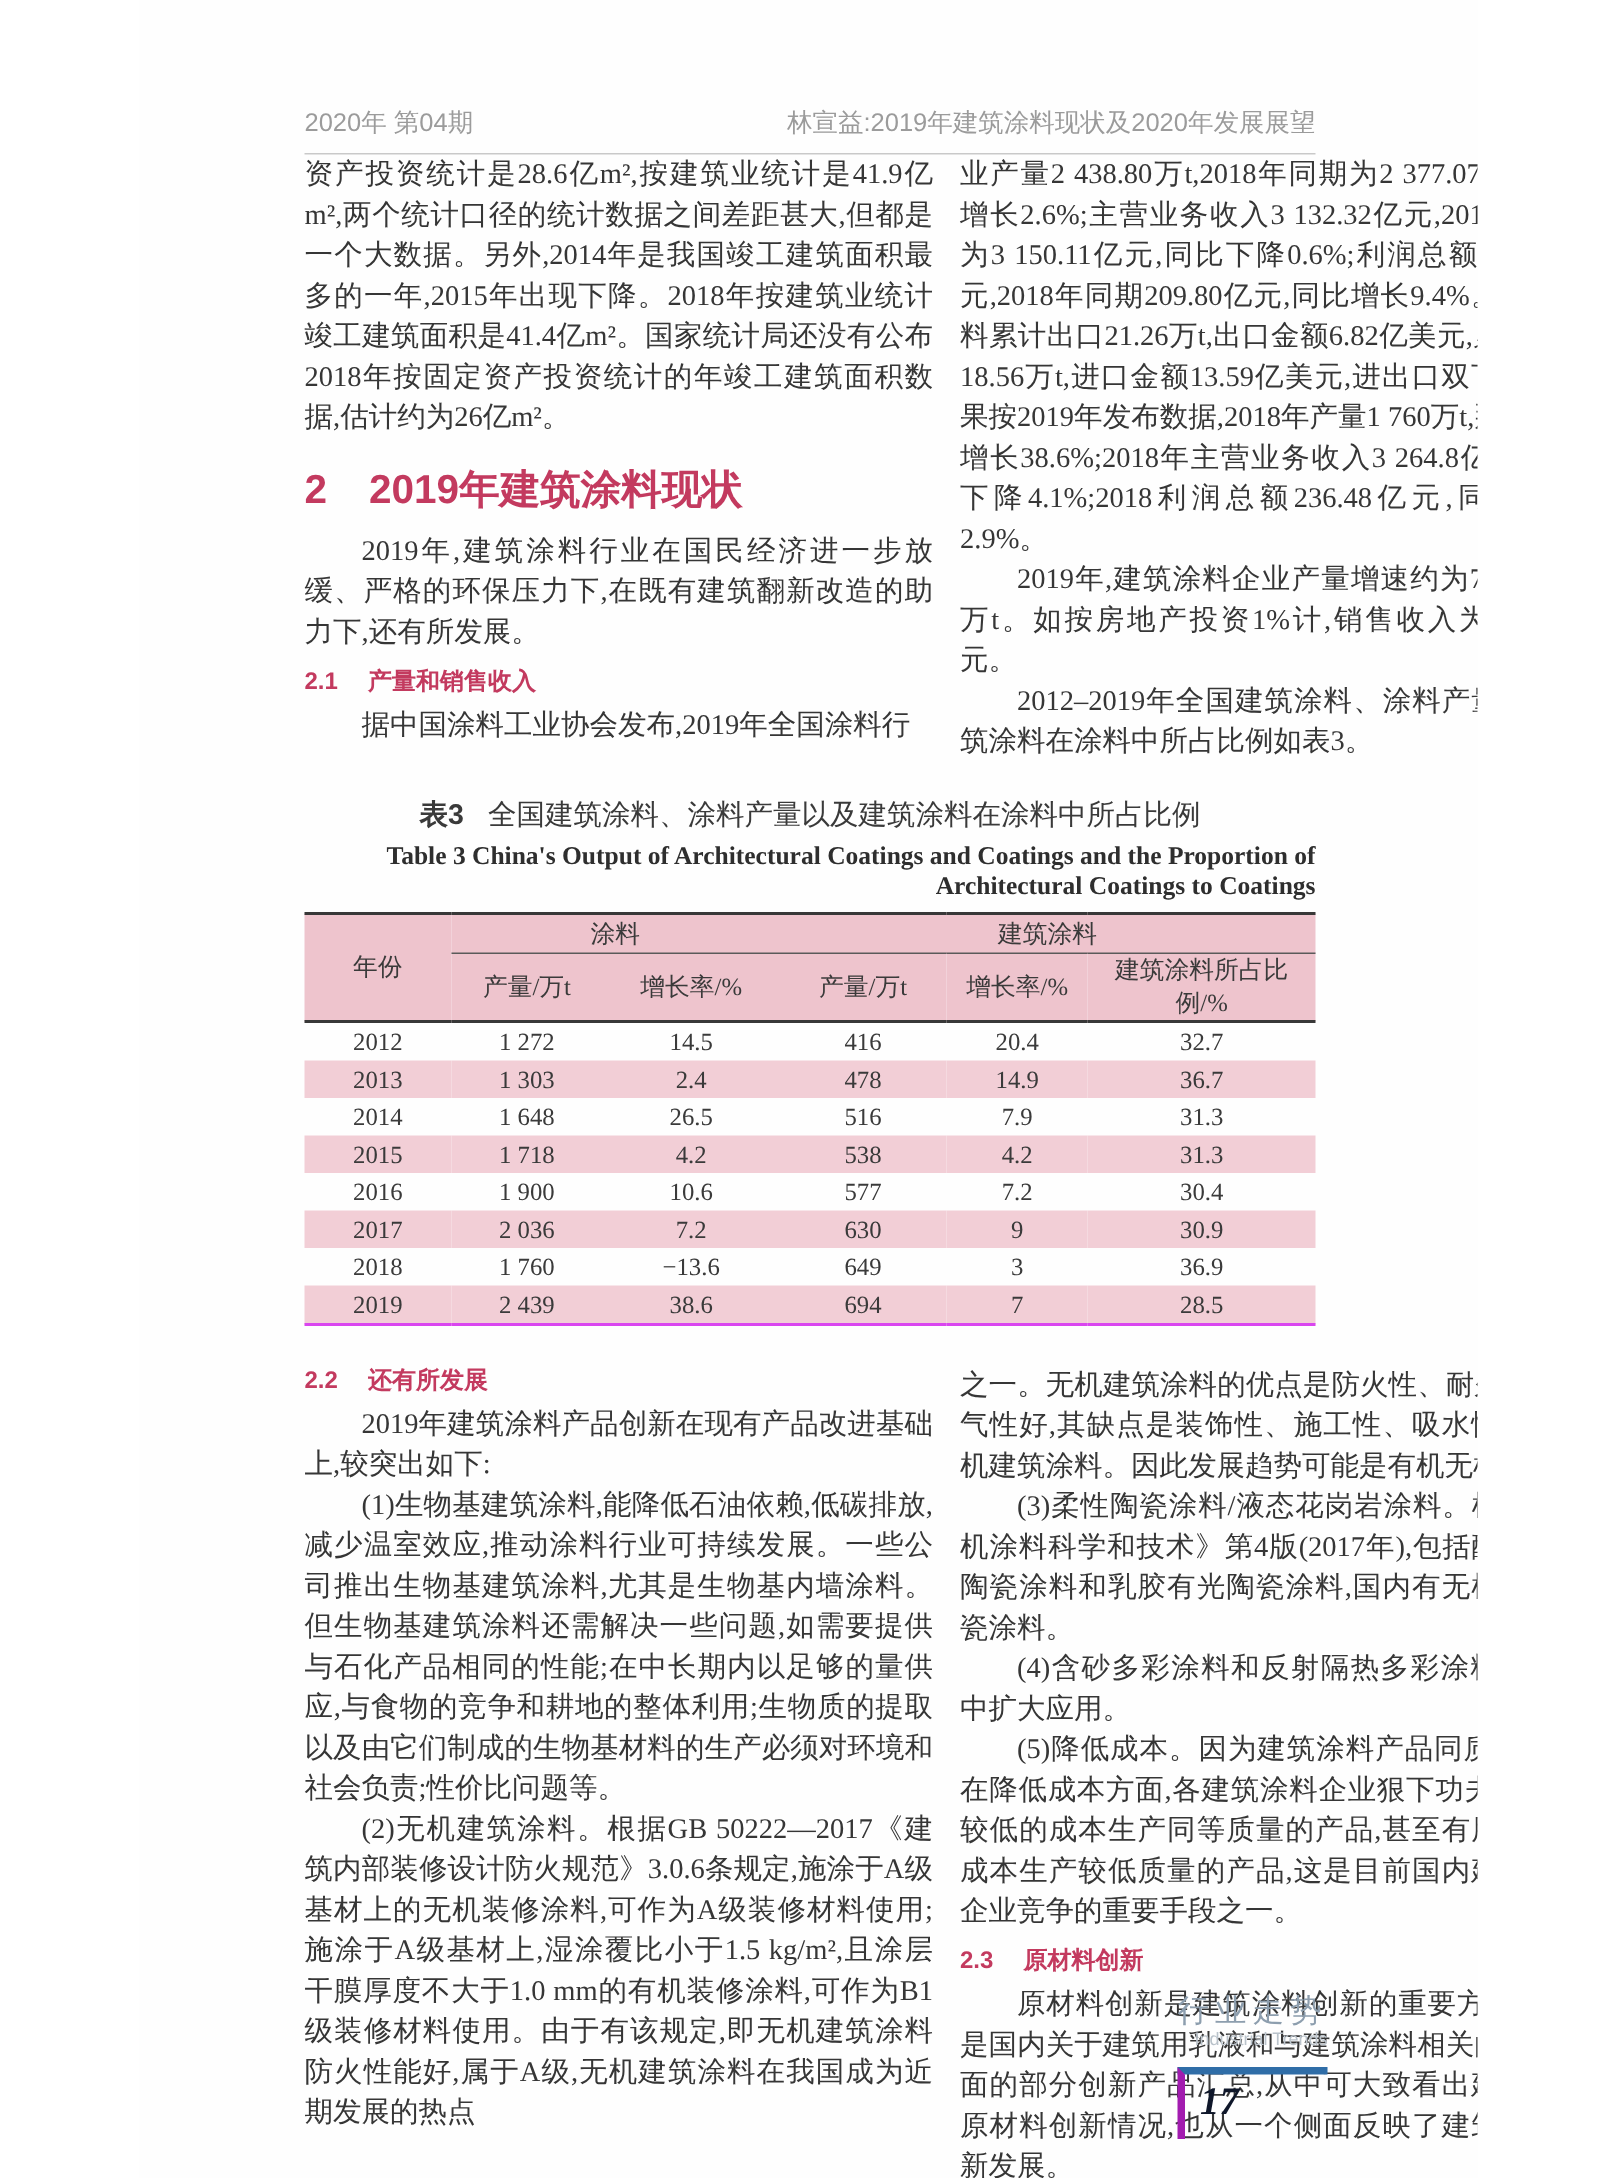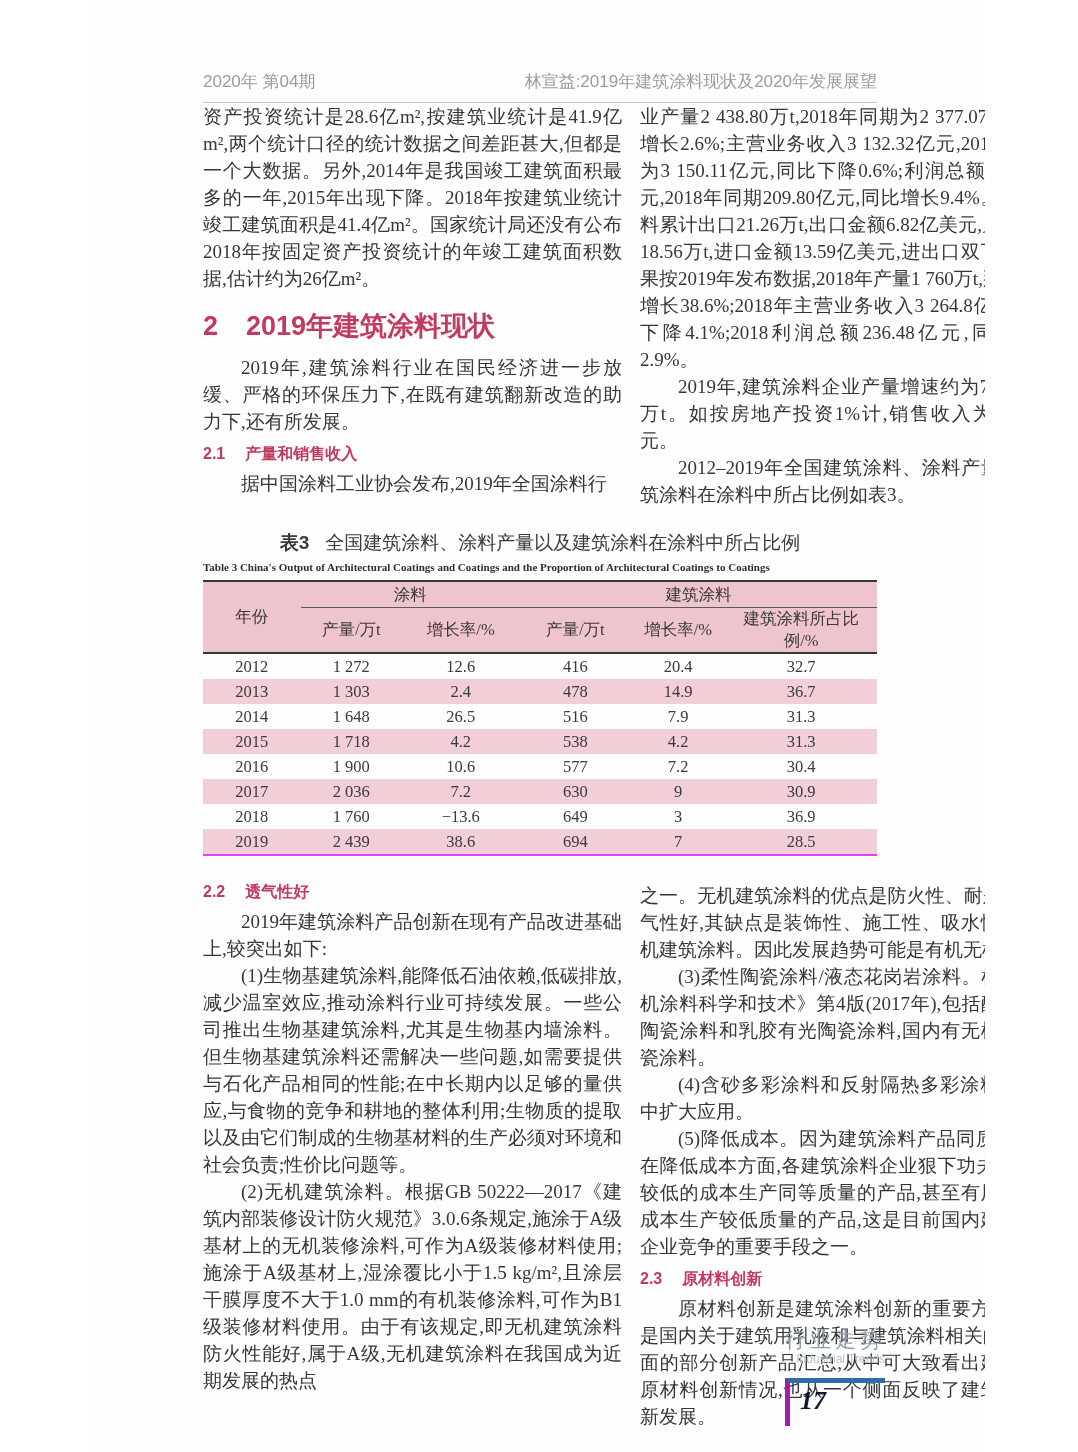--- a/index.html
+++ b/index.html
@@ -42,21 +42,21 @@
     font-family:"Liberation Sans","DejaVu Sans",sans-serif;
   }
   
   .tablewrap{margin-top:22px;}
   .cap-zh{
     text-align:center;font-size:19px;color:#3a3a3a;
     font-family:"Liberation Sans","DejaVu Sans",sans-serif;
   }
   .cap-zh .cap-label{font-weight:bold;margin-right:16px;}
   .cap-en{
-    text-align:left;font-size:11px;font-weight:bold;color:#2e2e2e;
+    text-align:right;font-size:17px;font-weight:bold;color:#2e2e2e;
     margin-top:5px;font-family:"Liberation Serif","DejaVu Serif",serif;
   }
   table.data{
     width:100%;border-collapse:collapse;margin-top:7px;
     border-top:2px solid #383838;border-bottom:2px solid #d946ef;
     font-size:16.5px;color:#3a3a3a;
   }
   table.data thead{background:#eec4cd;}
   table.data th{font-weight:normal;height:25px;text-align:center;padding:0 4px;}
   table.data th.group{border-bottom:1px solid #5a5a5a;text-align:center;}
@@ -141,21 +141,21 @@
           <th>增长率/%</th>
           <th>产量/万t</th>
           <th>增长率/%</th>
           <th>建筑涂料所占比例/%</th>
         </tr>
       </thead>
       <tbody>
         <tr>
           <td>2012</td>
           <td>1 272</td>
-          <td>12.6</td>
+          <td>14.5</td>
           <td>416</td>
           <td>20.4</td>
           <td>32.7</td>
         </tr>
         <tr>
           <td>2013</td>
           <td>1 303</td>
           <td>2.4</td>
           <td>478</td>
           <td>14.9</td>
@@ -210,21 +210,21 @@
           <td>28.5</td>
         </tr>
       </tbody>
     </table>
   </div>
 
   <div class="cols" style="margin-top:26px;">
     <div class="col">
       <div class="h-sub" style="margin-top:0;">
         <span>2.2</span>
-        <span>透气性好</span>
+        <span>还有所发展</span>
       </div>
       <p class="ind">2019年建筑涂料产品创新在现有产品改进基础上,较突出如下:</p>
       <p class="ind">(1)生物基建筑涂料,能降低石油依赖,低碳排放,减少温室效应,推动涂料行业可持续发展。一些公司推出生物基建筑涂料,尤其是生物基内墙涂料。但生物基建筑涂料还需解决一些问题,如需要提供与石化产品相同的性能;在中长期内以足够的量供应,与食物的竞争和耕地的整体利用;生物质的提取以及由它们制成的生物基材料的生产必须对环境和社会负责;性价比问题等。</p>
       <p class="ind">(2)无机建筑涂料。根据GB 50222—2017《建筑内部装修设计防火规范》3.0.6条规定,施涂于A级基材上的无机装修涂料,可作为A级装修材料使用;施涂于A级基材上,湿涂覆比小于1.5 kg/m²,且涂层干膜厚度不大于1.0 mm的有机装修涂料,可作为B1级装修材料使用。由于有该规定,即无机建筑涂料防火性能好,属于A级,无机建筑涂料在我国成为近期发展的热点</p>
     </div>
     <div class="col">
       <p>之一。无机建筑涂料的优点是防火性、耐久性、透气性好,其缺点是装饰性、施工性、吸水性不如有机建筑涂料。因此发展趋势可能是有机无机结合。</p>
       <p class="ind">(3)柔性陶瓷涂料/液态花岗岩涂料。根据《有机涂料科学和技术》第4版(2017年),包括醇酸有光陶瓷涂料和乳胶有光陶瓷涂料,国内有无机柔性陶瓷涂料。</p>
       <p class="ind">(4)含砂多彩涂料和反射隔热多彩涂料在工程中扩大应用。</p>
       <p class="ind">(5)降低成本。因为建筑涂料产品同质化,所以在降低成本方面,各建筑涂料企业狠下功夫,就是用较低的成本生产同等质量的产品,甚至有用较低的成本生产较低质量的产品,这是目前国内建筑涂料企业竞争的重要手段之一。</p>

